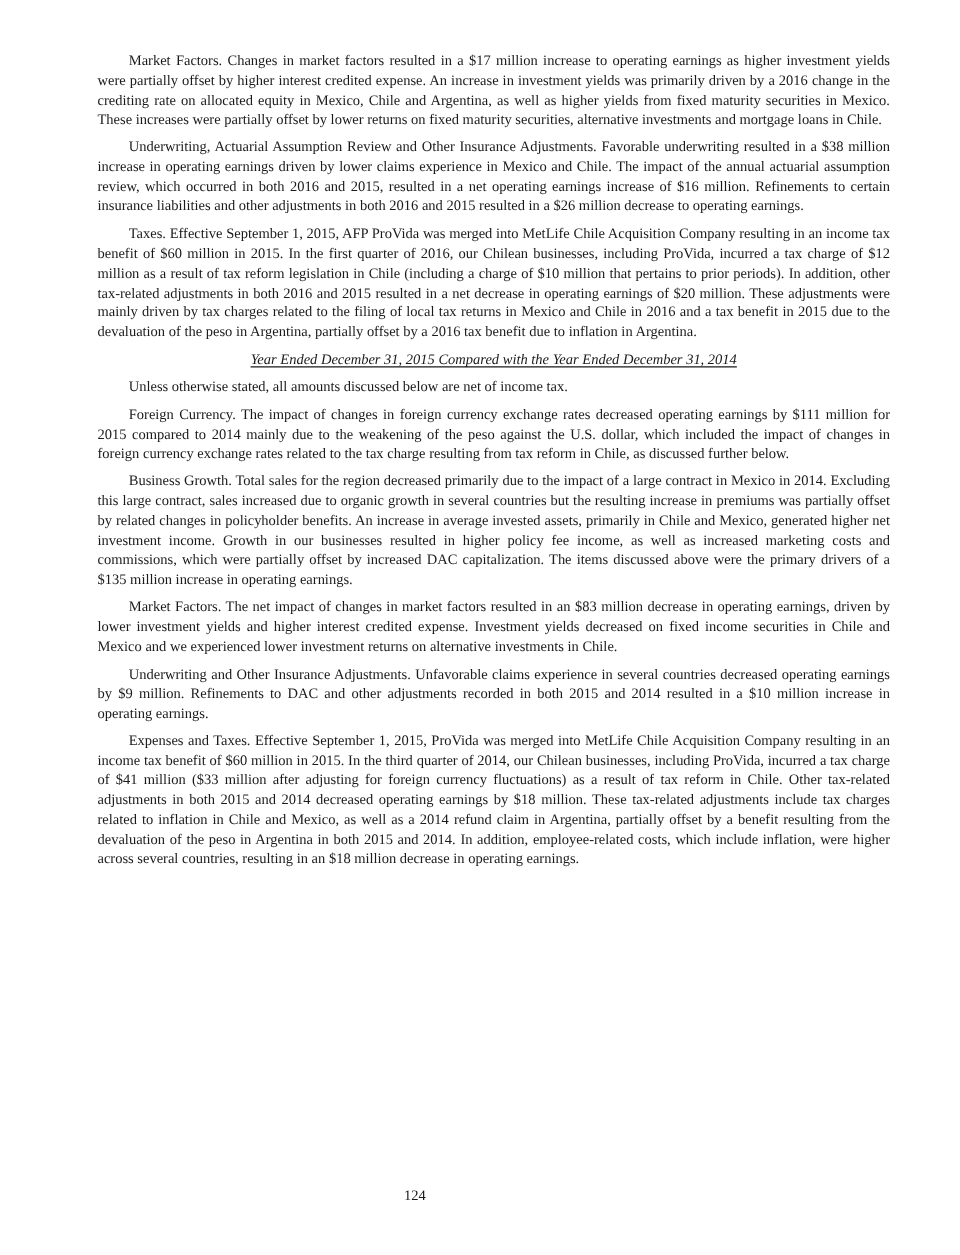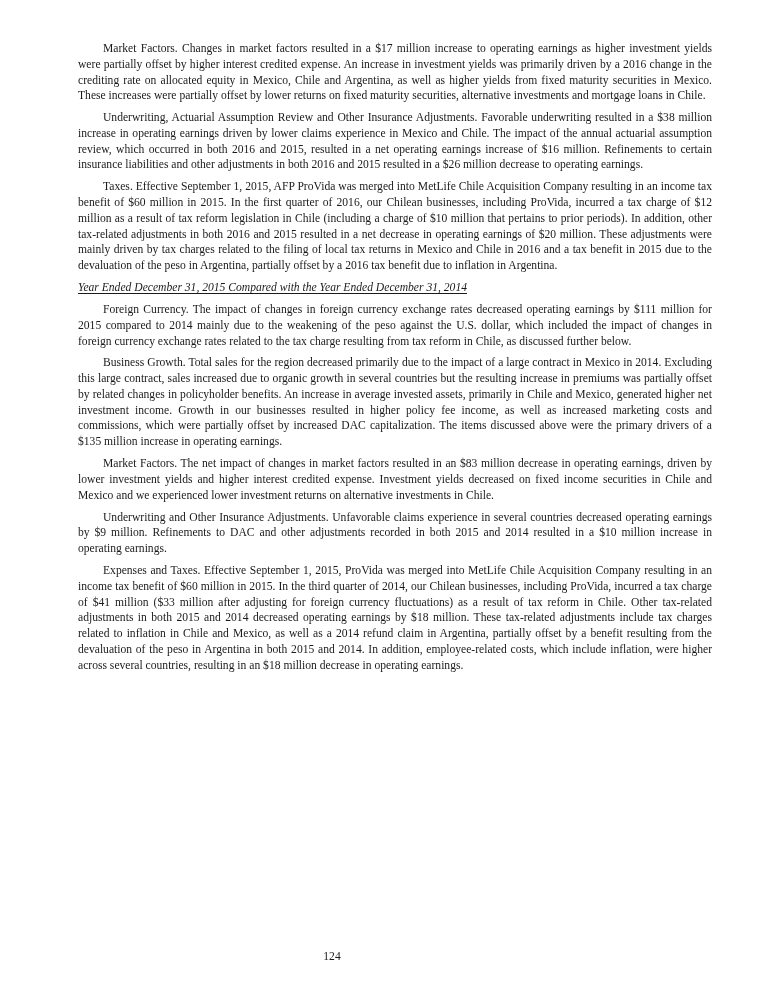--- a/index.html
+++ b/index.html
@@ -29,21 +29,21 @@
       text-indent: 25px;
       hyphens: none;
     }
     .para .lead {
     }
     .heading {
       margin: 0 0 6.2px 0;
       font-style: italic;
       text-decoration: underline;
       text-underline-offset: 2px;
-      text-align: left;
+      text-align: center;
     }
     .page-number {
       position: absolute;
       left: 0;
       width: 664px;
       top: 950px;
       text-align: center;
       font-size: 11.6px;
       font-family: "Liberation Serif", "DejaVu Serif", serif;
       color: #1a1a1a;
@@ -55,20 +55,21 @@
 <div class="page">
 
   <p class="para"><span class="lead">Market Factors</span><span>. </span><span>Changes in market factors resulted in a $17 million increase to operating earnings as higher investment yields were partially offset by higher interest credited expense. An increase in investment yields was primarily driven by a 2016 change in the crediting rate on allocated equity in Mexico, Chile and Argentina, as well as higher yields from fixed maturity securities in Mexico. These increases were partially offset by lower returns on fixed maturity securities, alternative investments and mortgage loans in Chile.</span></p>
 
   <p class="para"><span class="lead">Underwriting, Actuarial Assumption Review and Other Insurance Adjustments</span><span>. </span><span>Favorable underwriting resulted in a $38 million increase in operating earnings driven by lower claims experience in Mexico and Chile. The impact of the annual actuarial assumption review, which occurred in both 2016 and 2015, resulted in a net operating earnings increase of $16 million. Refinements to certain insurance liabilities and other adjustments in both 2016 and 2015 resulted in a $26 million decrease to operating earnings.</span></p>
 
   <p class="para"><span class="lead">Taxes</span><span>. </span><span>Effective September 1, 2015, AFP ProVida was merged into MetLife Chile Acquisition Company resulting in an income tax benefit of $60 million in 2015. In the first quarter of 2016, our Chilean businesses, including ProVida, incurred a tax charge of $12 million as a result of tax reform legislation in Chile (including a charge of $10 million that pertains to prior periods). In addition, other tax-related adjustments in both 2016 and 2015 resulted in a net decrease in operating earnings of $20 million. These adjustments were mainly driven by tax charges related to the filing of local tax returns in Mexico and Chile in 2016 and a tax benefit in 2015 due to the devaluation of the peso in Argentina, partially offset by a 2016 tax benefit due to inflation in Argentina.</span></p>
 
   <p class="heading">Year Ended December 31, 2015 Compared with the Year Ended December 31, 2014</p>
 
+  <p class="para">Unless otherwise stated, all amounts discussed below are net of income tax.</p>
 
   <p class="para"><span class="lead">Foreign Currency.</span><span> </span><span>The impact of changes in foreign currency exchange rates decreased operating earnings by $111 million for 2015 compared to 2014 mainly due to the weakening of the peso against the U.S. dollar, which included the impact of changes in foreign currency exchange rates related to the tax charge resulting from tax reform in Chile, as discussed further below.</span></p>
 
   <p class="para"><span class="lead">Business Growth.</span><span> </span><span>Total sales for the region decreased primarily due to the impact of a large contract in Mexico in 2014. Excluding this large contract, sales increased due to organic growth in several countries but the resulting increase in premiums was partially offset by related changes in policyholder benefits. An increase in average invested assets, primarily in Chile and Mexico, generated higher net investment income. Growth in our businesses resulted in higher policy fee income, as well as increased marketing costs and commissions, which were partially offset by increased DAC capitalization. The items discussed above were the primary drivers of a $135 million increase in operating earnings.</span></p>
 
   <p class="para"><span class="lead">Market Factors.</span><span> </span><span>The net impact of changes in market factors resulted in an $83 million decrease in operating earnings, driven by lower investment yields and higher interest credited expense. Investment yields decreased on fixed income securities in Chile and Mexico and we experienced lower investment returns on alternative investments in Chile.</span></p>
 
   <p class="para"><span class="lead">Underwriting and Other Insurance Adjustments.</span><span> </span><span>Unfavorable claims experience in several countries decreased operating earnings by $9 million. Refinements to DAC and other adjustments recorded in both 2015 and 2014 resulted in a $10 million increase in operating earnings.</span></p>
 
   <p class="para"><span class="lead">Expenses and Taxes.</span><span> </span><span>Effective September 1, 2015, ProVida was merged into MetLife Chile Acquisition Company resulting in an income tax benefit of $60 million in 2015. In the third quarter of 2014, our Chilean businesses, including ProVida, incurred a tax charge of $41 million ($33 million after adjusting for foreign currency fluctuations) as a result of tax reform in Chile. Other tax-related adjustments in both 2015 and 2014 decreased operating earnings by $18 million. These tax-related adjustments include tax charges related to inflation in Chile and Mexico, as well as a 2014 refund claim in Argentina, partially offset by a benefit resulting from the devaluation of the peso in Argentina in both 2015 and 2014. In addition, employee-related costs, which include inflation, were higher across several countries, resulting in an $18 million decrease in operating earnings.</span></p>

